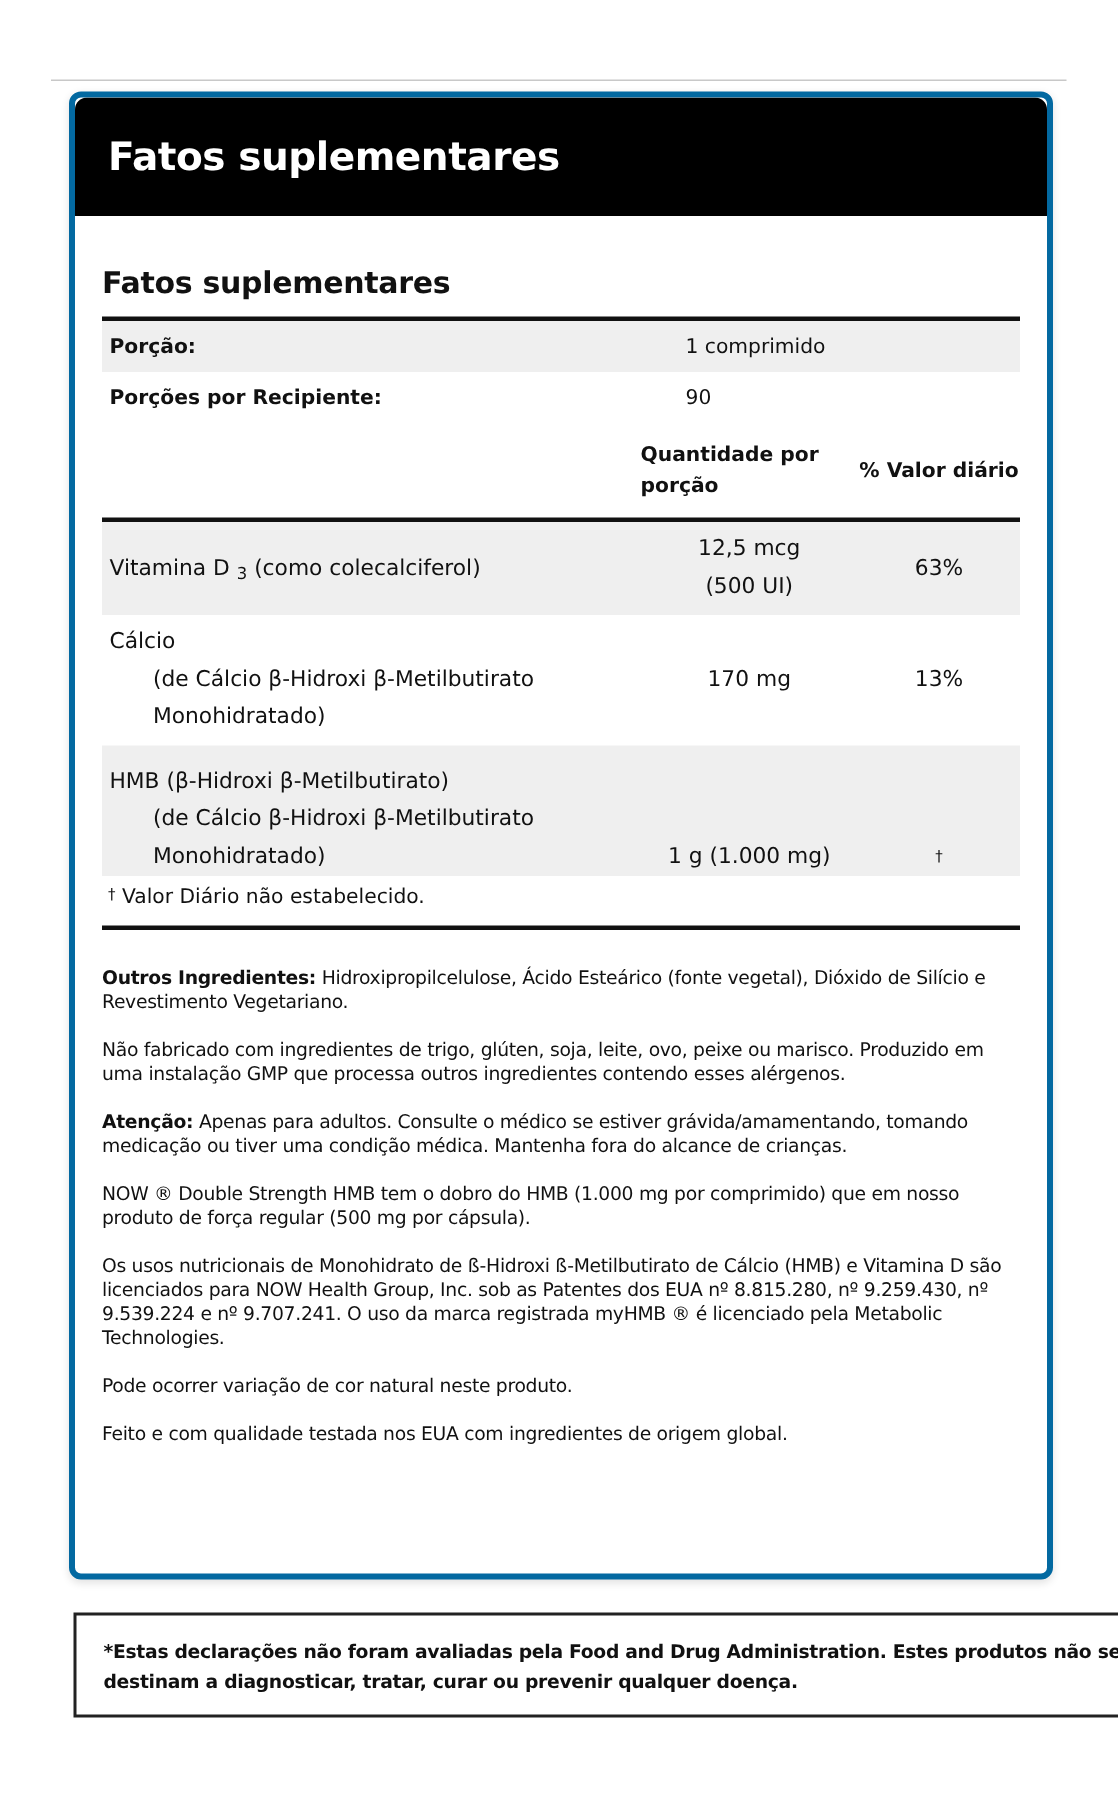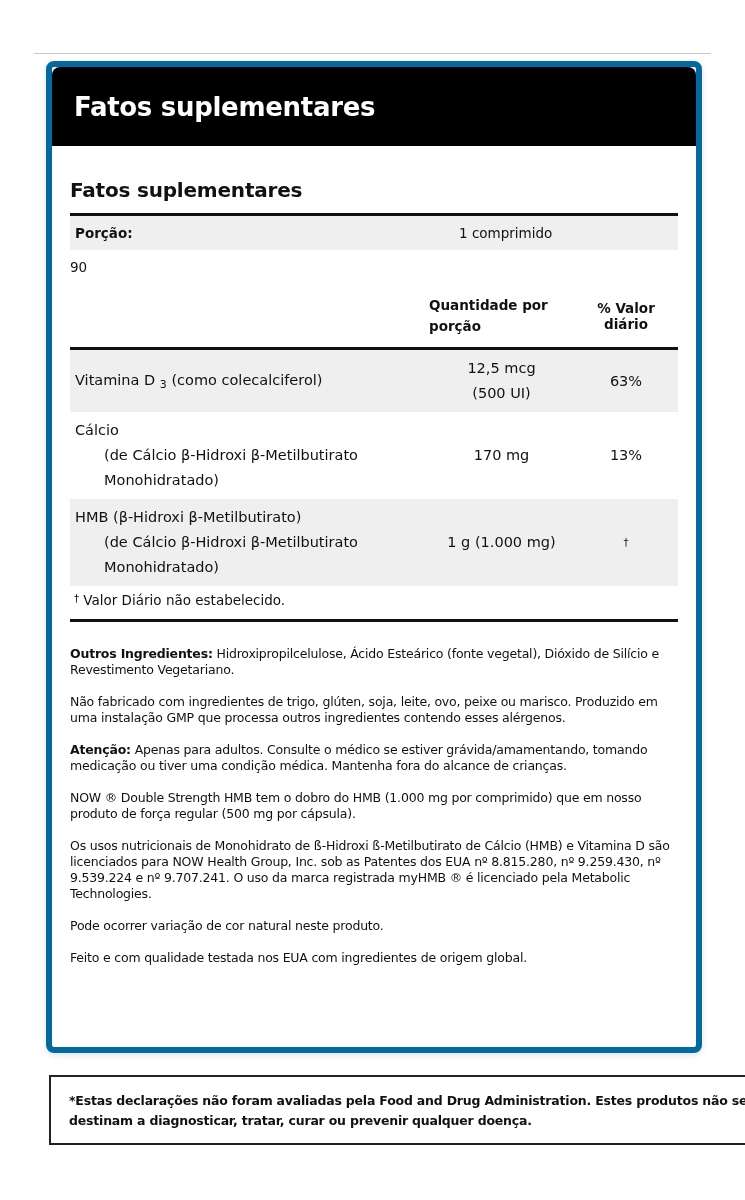--- a/index.html
+++ b/index.html
@@ -18,21 +18,21 @@
       width: 677px;
       height: 1px;
       background: #c8c8c8;
     }
     .card {
       position: absolute;
       left: 46px;
       top: 61px;
       width: 656px;
       height: 992px;
-      border: 6px solid #0369a1;
+      border: 4px solid #0369a1;
       border-radius: 8px;
       background: #ffffff;
       box-shadow: 0 2px 6px rgba(0,0,0,0.12);
       overflow: hidden;
     }
     .card-header {
       height: 79px;
       background: #000000;
       border-radius: 8px 8px 0 0;
       padding-left: 22px;
@@ -158,20 +158,21 @@
 
   <div class="card-body">
     <div class="facts-title">Fatos suplementares</div>
     <div class="thick-rule"></div>
 
     <div class="serving-row shaded">
       <span class="lbl">Porção:</span>
       <span class="val">1 comprimido</span>
     </div>
     <div class="serving-row">
+      <span class="lbl">Porções por Recipiente:</span>
       <span class="val">90</span>
     </div>
 
     <div class="col-head">
       <span class="spacer"></span>
       <span class="amt">Quantidade por
 porção</span>
       <span class="dv">% Valor diário</span>
     </div>
 
@@ -189,21 +190,21 @@
 
     <div class="nut-row" style="height:87px;">
       <span class="name">
         <span>Cálcio</span>
         <span class="sub">(de Cálcio β-Hidroxi β-Metilbutirato Monohidratado)</span>
       </span>
       <span class="amt">170 mg</span>
       <span class="dv">13%</span>
     </div>
 
-    <div class="nut-row shaded" style="height:87px;">
+    <div class="nut-row shaded" style="height:87px;align-items:flex-end;">
       <span class="name">
         <span>HMB (β-Hidroxi β-Metilbutirato)</span>
         <span class="sub">(de Cálcio β-Hidroxi β-Metilbutirato Monohidratado)</span>
       </span>
       <span class="amt">1 g (1.000 mg)</span>
       <span class="dv dagger-cell">†</span>
     </div>
 
     <div class="footnote">
       <span class="dag">†</span>

